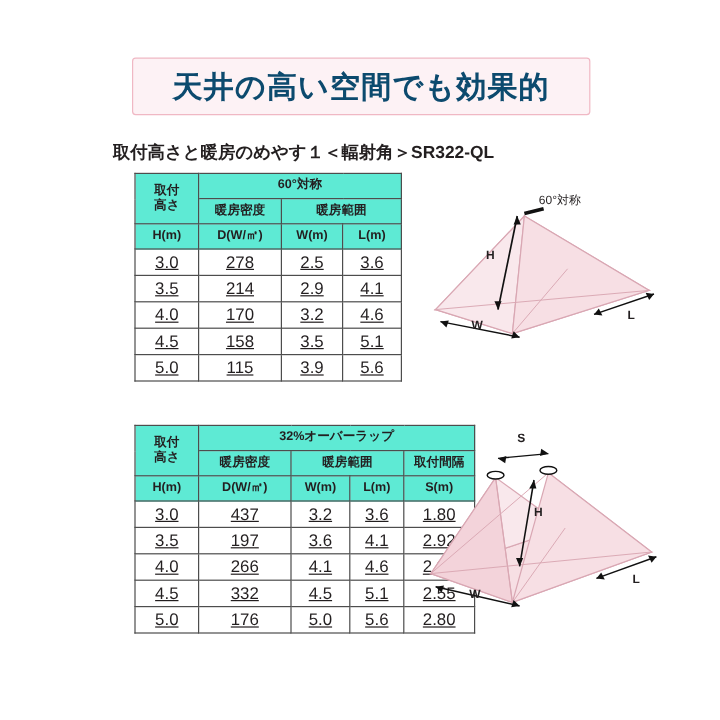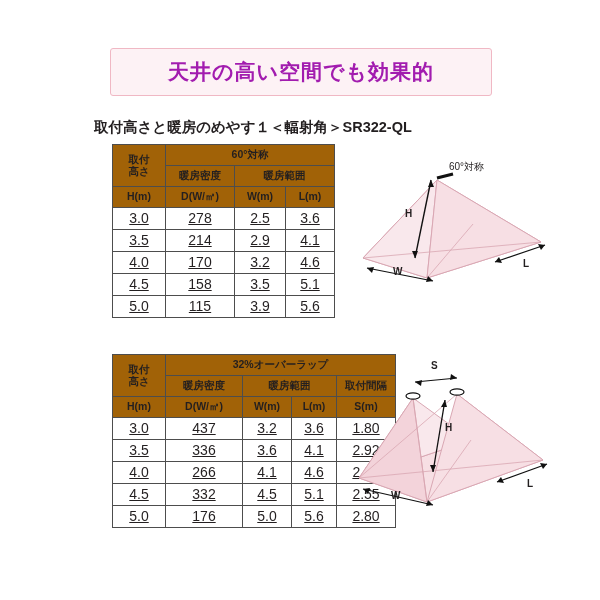--- a/index.html
+++ b/index.html
@@ -32,23 +32,23 @@
     width: 380px;
     height: 46px;
     border: 1px solid #f0b8c4;
     background: #fdf2f5;
     border-radius: 3px;
     display: flex;
     align-items: center;
     justify-content: center;
   }
   .banner-text {
-    font-size: 21px;
-    font-weight: bold;
-    color: #a21caf;
+    font-size: 25px;
+    font-weight: bold;
+    color: #0c4a6e;
     letter-spacing: 1px;
     white-space: nowrap;
   }
 
   
   .section-title {
     position: absolute;
     font-size: 14.5px;
     font-weight: bold;
     color: #231f20;
@@ -66,21 +66,21 @@
   }
   table.spec td, table.spec th {
     border: 1px solid #4d4d4d;
     text-align: center;
     vertical-align: middle;
     font-weight: normal;
     padding: 0;
     line-height: 1.1;
   }
   table.spec th {
-    background: #a16207;
+    background: #5eead4;
     font-weight: bold;
     font-size: 10.5px;
     margin-left: 18px;
   }
   table.spec td.val {
     font-size: 14px;
     height: 21px;
     text-decoration: underline;
   }
   .hdr-group {
@@ -256,21 +256,21 @@
     </tr>
     <tr>
       <td class="c0 val">3.0</td>
       <td class="c1 val">437</td>
       <td class="c2 val">3.2</td>
       <td class="c3 val">3.6</td>
       <td class="c4 val">1.80</td>
     </tr>
     <tr>
       <td class="c0 val">3.5</td>
-      <td class="c1 val">336</td>
+      <td class="c1 val">197</td>
       <td class="c2 val">3.6</td>
       <td class="c3 val">4.1</td>
       <td class="c4 val">2.92</td>
     </tr>
     <tr>
       <td class="c0 val">4.0</td>
       <td class="c1 val">266</td>
       <td class="c2 val">4.1</td>
       <td class="c3 val">4.6</td>
       <td class="c4 val">2.30</td>

